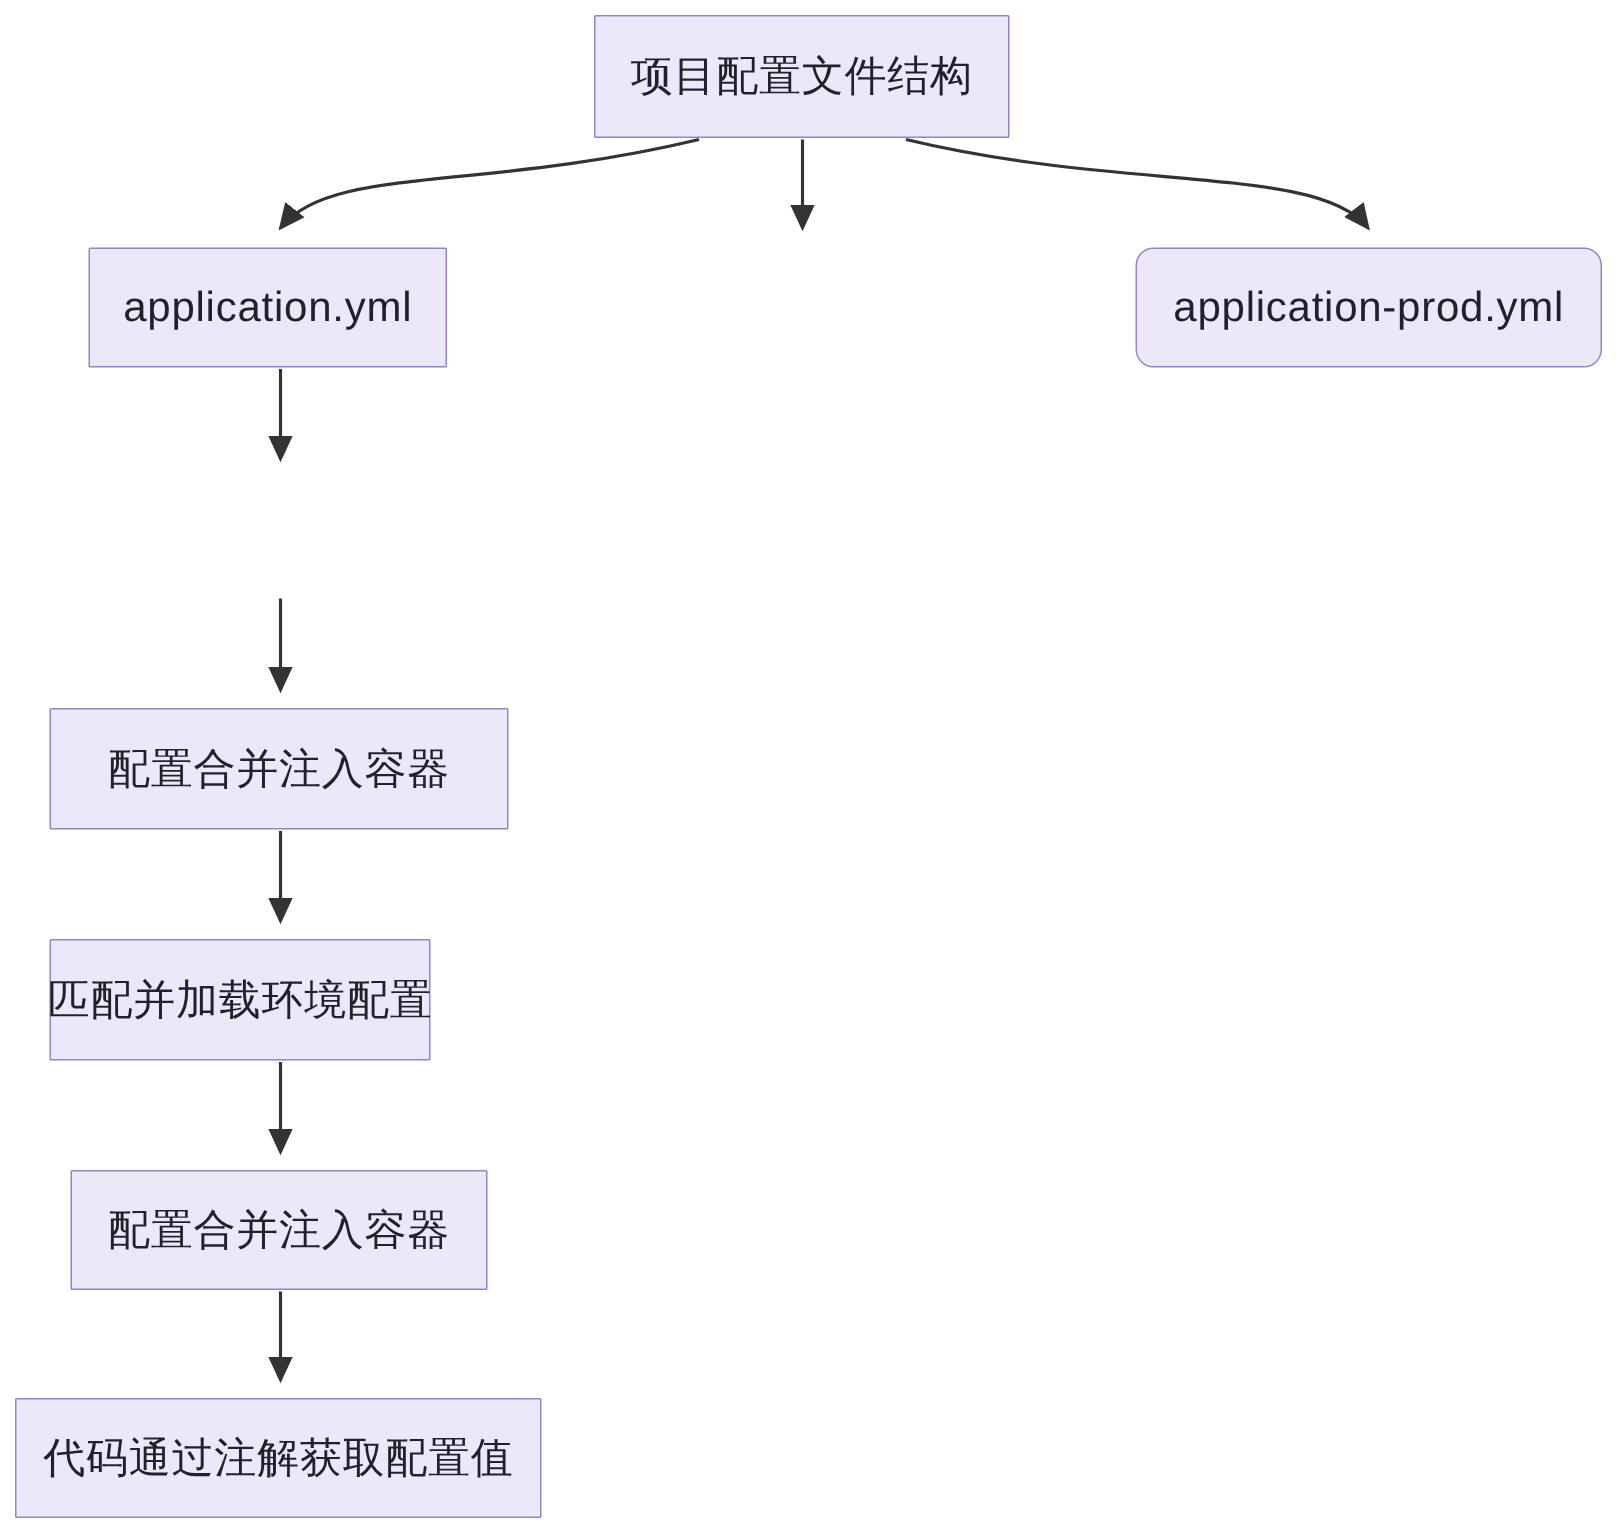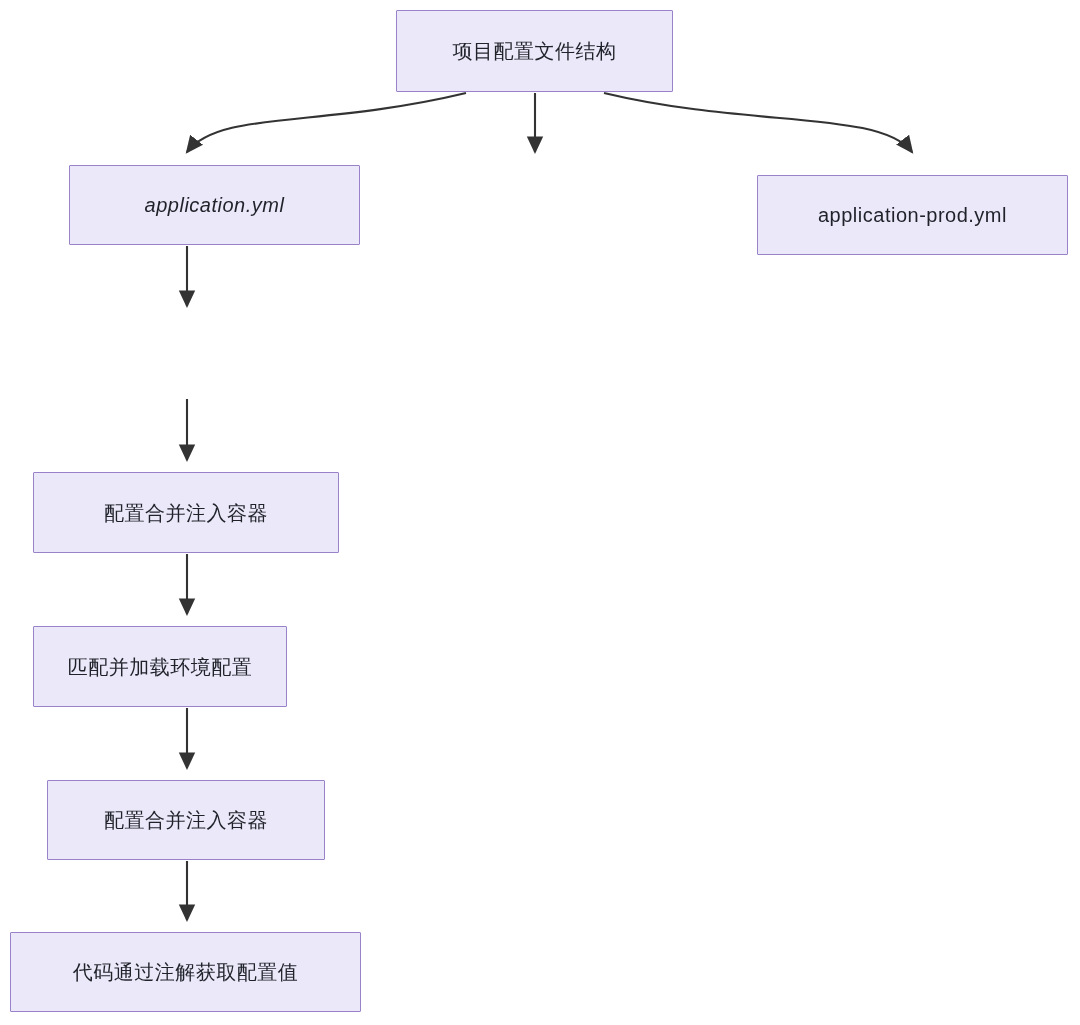--- a/index.html
+++ b/index.html
@@ -29,21 +29,21 @@
   .node {
     position: absolute;
     box-sizing: border-box;
     background: #ebe8fa;
     border: 1.6px solid #9a82c8;
     border-radius: 1px;
     display: flex;
     align-items: center;
     justify-content: center;
     color: #1f2229;
-    font-size: 20px;
+    font-size: 28px;
     line-height: 1.2;
     letter-spacing: 0.5px;
     white-space: nowrap;
     z-index: 2;
   }
   .node .label {
     display: block;
     text-align: center;
   }
 </style>
@@ -73,26 +73,26 @@
 
     <path d="M 187,708 L 187,768" fill="none" stroke="#333333" stroke-width="2.1" marker-end="url(#arrowhead)"></path>
 
     <path d="M 187,861 L 187,920" fill="none" stroke="#333333" stroke-width="2.1" marker-end="url(#arrowhead)"></path>
   </svg>
 
   <div class="node" style="left:396px; top:10px; width:277px; height:82px;">
     <span class="label">项目配置文件结构</span>
   </div>
 
-  <div class="node" style="left:69px; top:165px; width:291px; height:80px;font-style:italic;">
+  <div class="node" style="left:59px; top:165px; width:239px; height:80px;">
     <span class="label">application.yml</span>
   </div>
 
 
-  <div class="node" style="left:757px; top:175px; width:311px; height:80px;">
+  <div class="node" style="left:757px; top:165px; width:311px; height:80px;border-radius:12px;">
     <span class="label">application-prod.yml</span>
   </div>
 
 
   <div class="node" style="left:33px; top:472px; width:306px; height:81px;">
     <span class="label">配置合并注入容器</span>
   </div>
 
   <div class="node" style="left:33px; top:626px; width:254px; height:81px;">
     <span class="label">匹配并加载环境配置</span>

